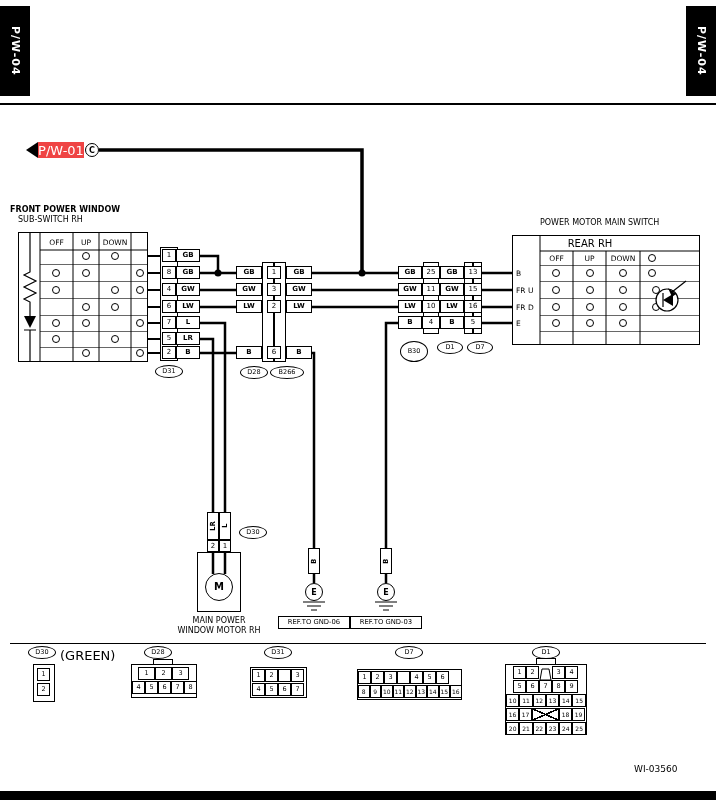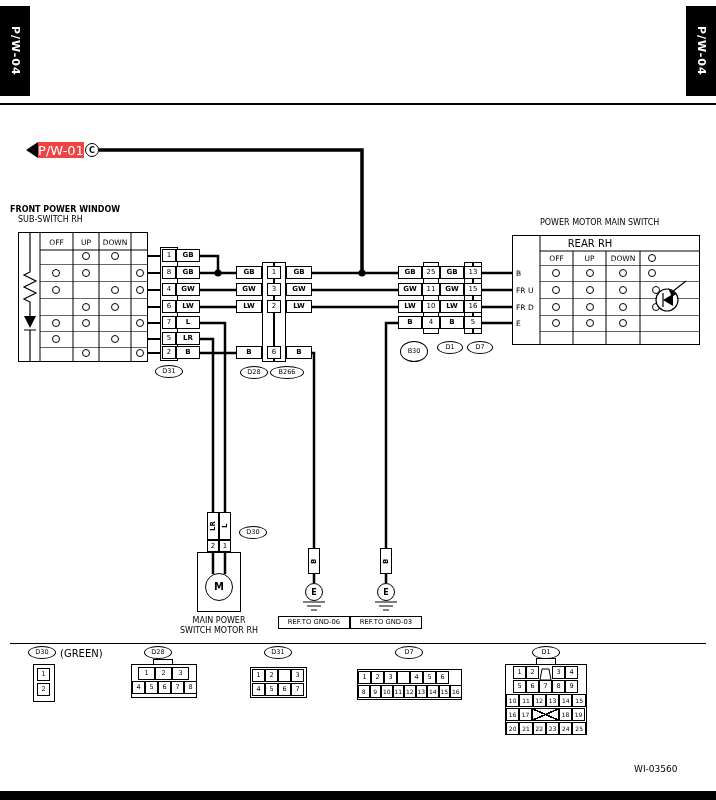--- a/index.html
+++ b/index.html
@@ -198,33 +198,33 @@
   <div class="txt" style="left:516px;top:319px;font-size:7.5px;">E</div>
 
   <div class="box vtext wl" style="left:207px;top:512px;width:12px;height:28px;">LR</div>
   <div class="box vtext wl" style="left:219px;top:512px;width:12px;height:28px;">L</div>
   <div class="box" style="left:207px;top:540px;width:12px;height:12px;">2</div>
   <div class="box" style="left:219px;top:540px;width:12px;height:12px;">1</div>
   <div class="oval" style="left:239px;top:526px;width:28px;height:13px;">D30</div>
   <div class="blk" style="left:197px;top:552px;width:44px;height:60px;border-width:1px;"></div>
   <div class="box" style="left:205px;top:573px;width:28px;height:28px;border-radius:50%;font-size:10px;font-weight:bold;border-width:1.5px;">M</div>
   <div class="txt ctr" style="left:159px;top:616px;width:120px;height:10px;">MAIN POWER</div>
-  <div class="txt ctr" style="left:159px;top:626px;width:120px;height:10px;">SWITCH MOTOR RH</div>
+  <div class="txt ctr" style="left:159px;top:626px;width:120px;height:10px;">WINDOW MOTOR RH</div>
 
   <div class="box vtext wl" style="left:308px;top:548px;width:12px;height:26px;">B</div>
   <div class="ecirc" style="left:305px;top:583px;width:18px;height:18px;">E</div>
   <div class="box" style="left:278px;top:616px;width:72px;height:13px;font-size:6.8px;">REF.TO GND-06</div>
   <div class="box vtext wl" style="left:380px;top:548px;width:12px;height:26px;">B</div>
   <div class="ecirc" style="left:377px;top:583px;width:18px;height:18px;">E</div>
   <div class="box" style="left:350px;top:616px;width:72px;height:13px;font-size:6.8px;">REF.TO GND-03</div>
 
   <div class="hline" style="left:10px;top:643px;width:696px;height:1px;"></div>
 
   <div class="oval" style="left:28px;top:646px;width:28px;height:13px;">D30</div>
-  <div class="txt" style="left:60px;top:648px;font-size:10px;">(GREEN)</div>
+  <div class="txt" style="left:60px;top:648px;font-size:13px;">(GREEN)</div>
   <div class="strip" style="left:33px;top:664px;width:22px;height:38px;"></div>
   <div class="pc" style="position:absolute;left:37px;top:668px;">1</div>
   <div class="pc" style="position:absolute;left:37px;top:683px;">2</div>
 
   <div class="oval" style="left:144px;top:646px;width:28px;height:13px;">D28</div>
   <div class="strip" style="left:153px;top:659px;width:20px;height:6px;"></div>
   <div class="strip" style="left:131px;top:664px;width:66px;height:34px;"></div>
   <div class="prow" style="left:138px;top:667px;">
     <div class="pc" style="width:17px;">1</div>
     <div class="pc" style="width:17px;">2</div>

